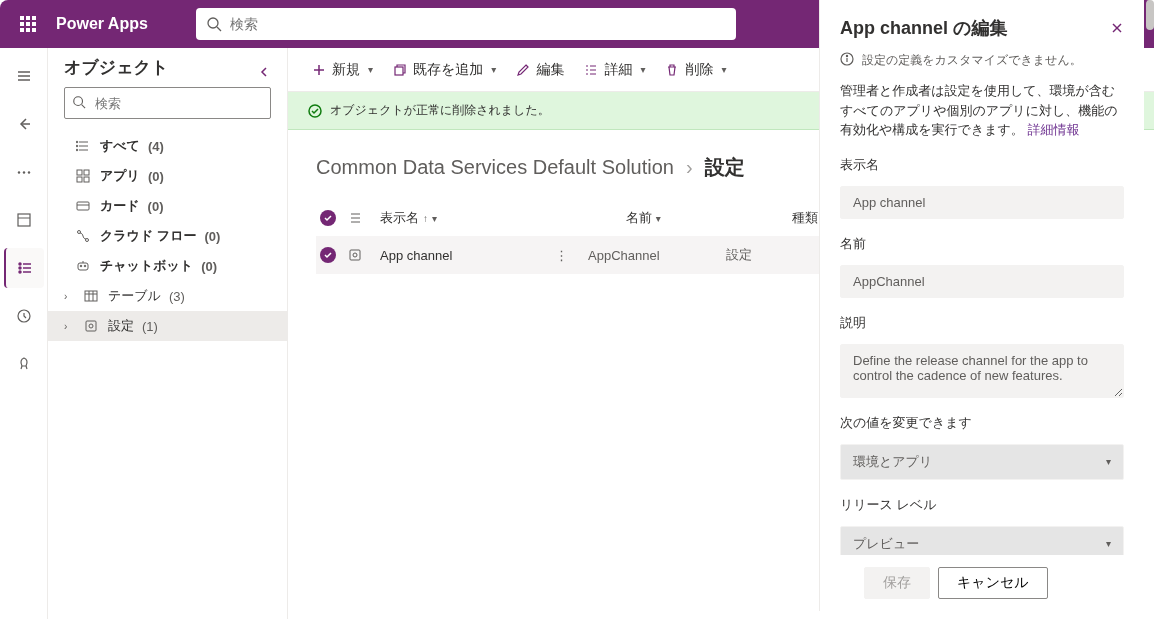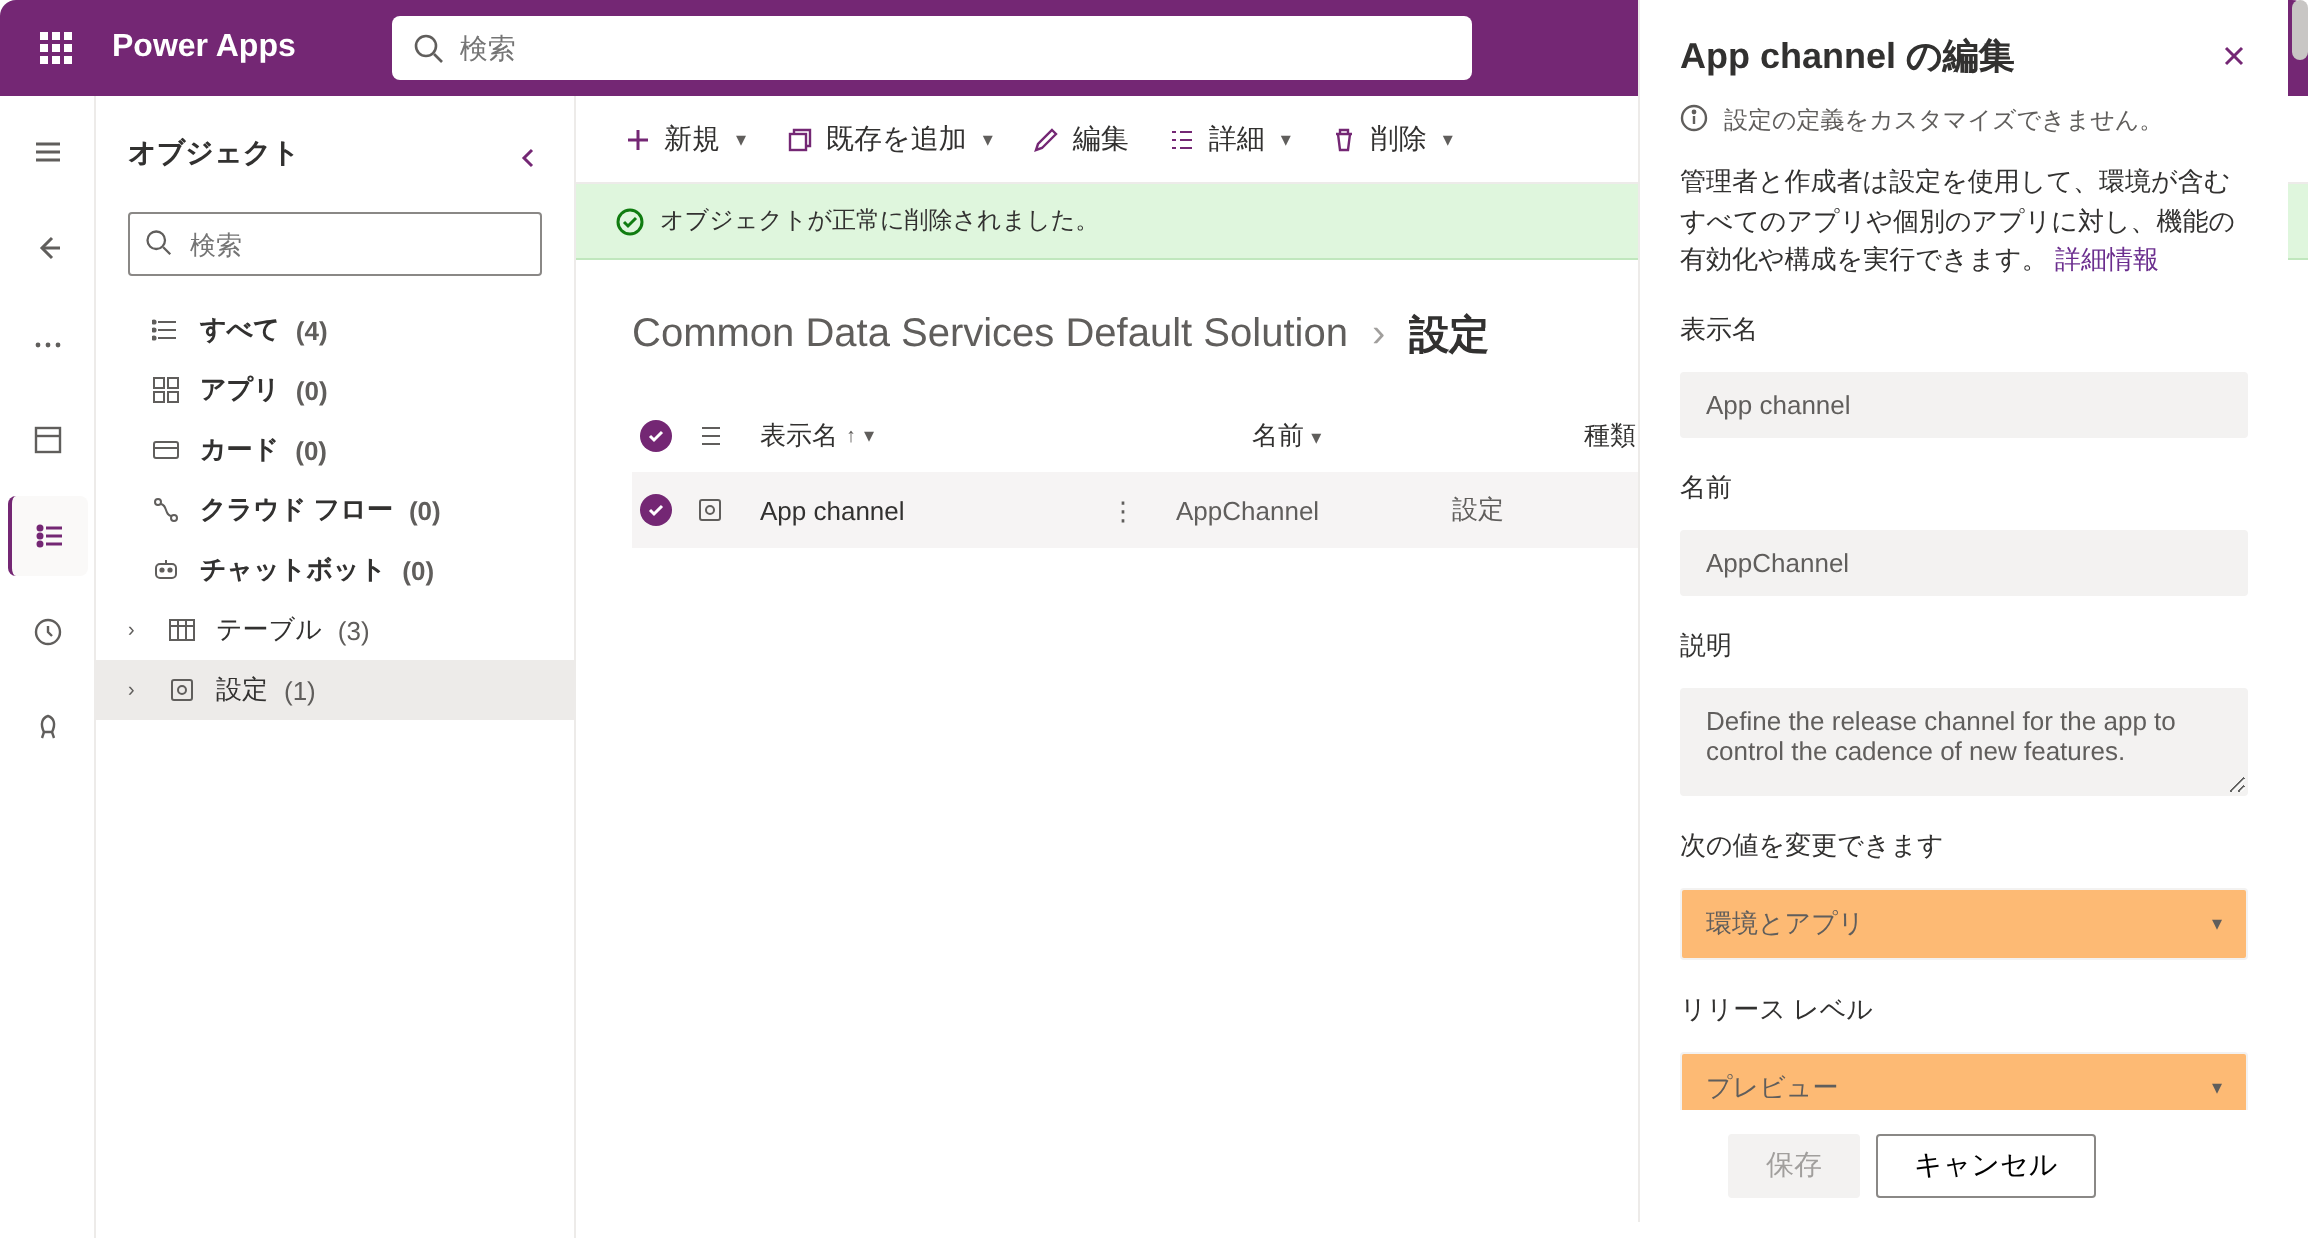--- a/index.html
+++ b/index.html
@@ -20,21 +20,21 @@
 .env .name { font-size: 13px; }
 
 
 .body { flex: 1; display: flex; min-height: 0; }
 .rail { width: 48px; background: #fff; border-right: 1px solid #edebe9; display: flex; flex-direction: column; align-items: center; padding-top: 8px; gap: 8px; }
 .rail-btn { width: 40px; height: 40px; display: flex; align-items: center; justify-content: center; cursor: pointer; color: #605e5c; border-radius: 4px; }
 .rail-btn.active { border-left: 2px solid #742774; color: #742774; background: #faf9f8; }
 
 
 .obj-panel { width: 240px; border-right: 1px solid #edebe9; display: flex; flex-direction: column; background: #fff; }
-.obj-head { display: flex; align-items: flex-end; justify-content: space-between; padding: 20px 16px; font-weight: 600; font-size: 14px; color: #323130; }
+.obj-head { display: flex; align-items: flex-end; justify-content: space-between; padding: 8px 16px; font-weight: 600; font-size: 17px; color: #323130; }
 .obj-head .collapse { color: #742774; cursor: pointer; }
 .obj-search-wrap { padding: 0 16px 12px; position: relative; }
 .obj-search { width: 100%; height: 32px; border: 1px solid #8a8886; border-radius: 2px; padding: 0 8px 0 30px; font-size: 13px; }
 .obj-search-wrap .s-icon { position: absolute; left: 24px; top: 8px; color: #605e5c; }
 .tree { font-size: 13px; color: #323130; }
 .tree-item { display: flex; align-items: center; padding: 6px 16px 6px 16px; gap: 8px; cursor: pointer; }
 .tree-item.selected { background: #edebe9; }
 .tree-item .chev { width: 12px; color: #605e5c; font-size: 10px; }
 .tree-item .ico { width: 16px; color: #605e5c; display: flex; align-items: center; }
 .tree-item.child { padding-left: 28px; font-weight: bold; }
@@ -75,21 +75,21 @@
 .panel-head { display: flex; align-items: center; justify-content: space-between; }
 .panel-title { font-size: 18px; font-weight: 600; color: #323130; }
 .close-x { color: #742774; cursor: pointer; font-size: 14px; }
 .warn { display: flex; gap: 8px; font-size: 12px; color: #605e5c; }
 .warn .i { color: #605e5c; flex-shrink: 0; }
 .desc { font-size: 13px; color: #323130; line-height: 1.5; }
 .desc a { color: #6b2e8e; text-decoration: none; }
 .fld-lbl { font-size: 13px; color: #323130; margin-top: 4px; }
 .fld-ro { background: #f3f2f1; padding: 8px 12px; font-size: 13px; color: #605e5c; border: 1px solid #f3f2f1; border-radius: 2px; }
 .fld-ta { background: #f3f2f1; padding: 8px 12px; font-size: 13px; color: #605e5c; border: 1px solid #f3f2f1; border-radius: 2px; min-height: 54px; resize: vertical; font-family: inherit; width: 100%; }
-.fld-sel { background: #fdba74; padding: 8px 12px; font-size: 13px; color: #605e5c; border: 1px solid #f3f2f1; border-radius: 2px; display: flex; justify-content: space-between; align-items: center; cursor: pointer; }
+.fld-sel { background: #e5e5e5; padding: 8px 12px; font-size: 13px; color: #605e5c; border: 1px solid #f3f2f1; border-radius: 2px; display: flex; justify-content: space-between; align-items: center; cursor: pointer; }
 .fld-sel .dd { font-size: 10px; }
 .panel-foot { padding: 12px 20px; display: flex; gap: 8px; }
 .btn { padding: 6px 18px; font-size: 14px; border-radius: 2px; cursor: pointer; border: 1px solid #8a8886; background: #fff; }
 .btn.primary { background: #f3f2f1; border-color: #f3f2f1; color: #a19f9d; cursor: not-allowed; margin-left: 24px; }
 
 .scroll-ind { position: absolute; right: 0; top: 0; width: 8px; height: 30px; background: #c8c6c4; border-radius: 4px; }
 
 svg { display: block; }
 </style>
 </head>

